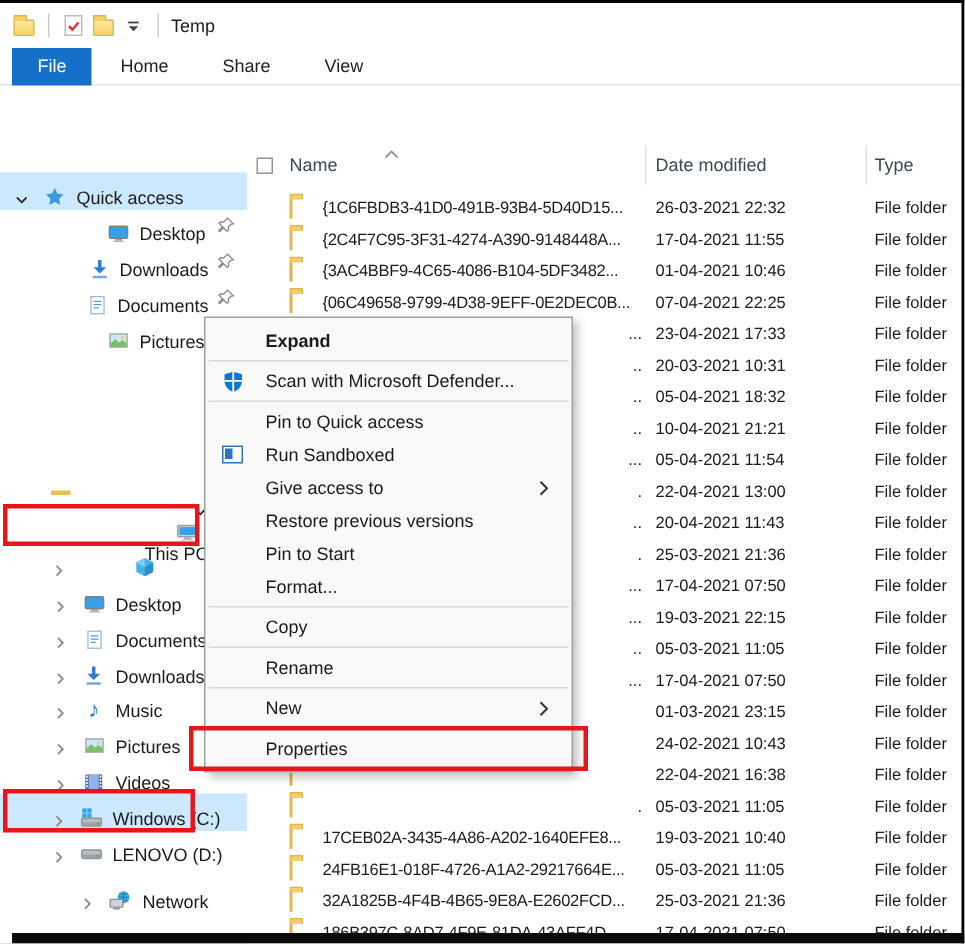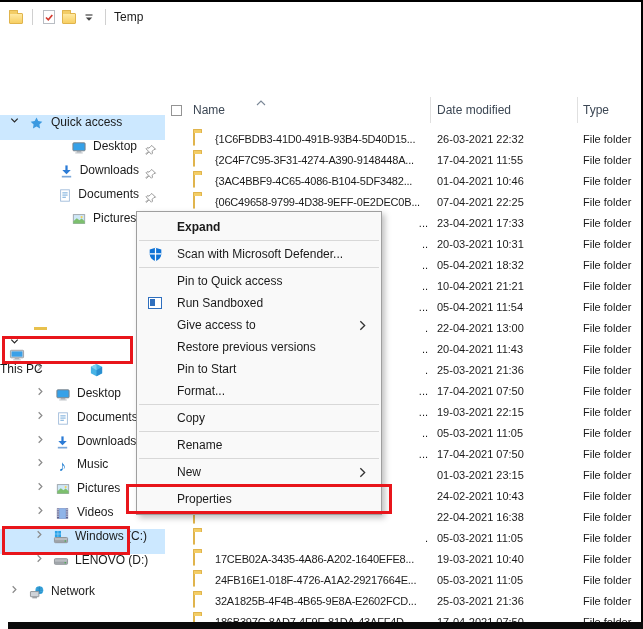--- a/index.html
+++ b/index.html
@@ -38,21 +38,21 @@
               background:#fff; display:flex; align-items:center; }
   .crumbs { display:flex; align-items:center; flex:1; height:100%; overflow:hidden; }
   .crumb { font-size:12px; color:#222; }
   .crumb.blank { width:52px; }
   .crumb-sep { font-size:13px; color:#666; margin:0 7px; line-height:12px; }
   .addr-cell { width:37px; height:100%; border-left:1px solid #e3e3e3; display:flex; align-items:center; justify-content:center; }
 
   
   .sidebar { position:absolute; left:0; top:95px; width:165px; height:527px; background:#fff; }
   .side-hl { position:absolute; left:0; width:165px; height:25px; background:#cce8ff; }
-  .side-item { position:absolute; left:0; width:139px; height:24px; display:flex; align-items:flex-start;
+  .side-item { position:absolute; left:0; width:139px; height:24px; display:flex; align-items:flex-end;
                font-size:12px; color:#1b1b1b; white-space:nowrap; }
   .side-item .chev { width:12px; display:inline-flex; justify-content:center; }
   .side-item .sic { width:17px; height:16px; display:inline-flex; align-items:center; justify-content:center; margin:0 6px 0 8px; }
   .side-item .pin { position:absolute; left:144px; top:5px; width:14px; height:14px; }
   .yellow-dash { position:absolute; left:34px; top:232px; width:13px; height:3px; background:#e8c14d; }
 
   
   .anno { position:absolute; border:3px solid #e8151b; background:transparent; z-index:30; }
 
   
@@ -109,20 +109,26 @@
     <span class="qat-btn">
       <svg width="10" height="10" viewBox="0 0 10 10">
           <path d="M1.5 3h7" stroke="#444" stroke-width="1.2"></path>
           <path d="M1.8 5.5h6.4L5 8.8z" fill="#444"></path>
         </svg>
     </span>
     <span class="tsep"></span>
     <span class="title-text">Temp</span>
   </header>
 
+  <nav class="ribbon-tabs">
+      <div class="tab active">File</div>
+      <div class="tab">Home</div>
+      <div class="tab">Share</div>
+      <div class="tab">View</div>
+    </nav>
 
   <div class="navbar">
     <span class="nav-ico" style="left:12px; color:#c3c9d0;">←</span>
     <span class="nav-ico" style="left:38px; color:#c3c9d0;">→</span>
     <span class="nav-ico" style="left:60px; top:66px;">
       <svg width="10" height="10" viewBox="0 0 12 12">
           <path d="M2.5 4l3.5 3.5L9.5 4" stroke="#a7adb4" stroke-width="1.3" fill="none"></path>
         </svg>
     </span>
     <span class="nav-ico" style="left:82px; color:#4a4a4a;">↑</span>
@@ -375,21 +381,21 @@
         </span>
         <span class="sic">
           <svg width="16" height="15" viewBox="0 0 16 16">
             <rect x="1" y="5" width="14" height="6" rx="1" fill="#b9bdc1" stroke="#8d9196"></rect>
             <rect x="1.5" y="8.2" width="13" height="2.3" fill="#9ea3a8"></rect>
             <circle cx="12.5" cy="9.4" r=".8" fill="#3fae49"></circle>
           </svg>
         </span>
         <span>LENOVO (D:)</span>
       </div>
-      <div class="side-item" style="top: 489px;">
+      <div class="side-item" style="top: 489px; padding-left: 44px;">
         <span class="chev" style="margin-left: 8px;">
           <svg width="11" height="11" viewBox="0 0 12 12">
             <path d="M4 2.5L7.5 6 4 9.5" stroke="#8a8a8a" stroke-width="1.3" fill="none"></path>
           </svg>
         </span>
         <span class="sic">
           <svg width="16" height="15" viewBox="0 0 16 16">
             <circle cx="10.5" cy="5.5" r="4.2" fill="#3fa9e0"></circle>
             <path d="M7 5.5h7M10.5 1.5v8M7.6 3a5.5 3 0 0 0 5.8 0M7.6 8a5.5 3 0 0 1 5.8 0" stroke="#1d7fb5" stroke-width=".7" fill="none"></path>
             <rect x="1" y="7" width="9" height="5.5" rx=".5" fill="#cfd3d8" stroke="#8d9196"></rect>

